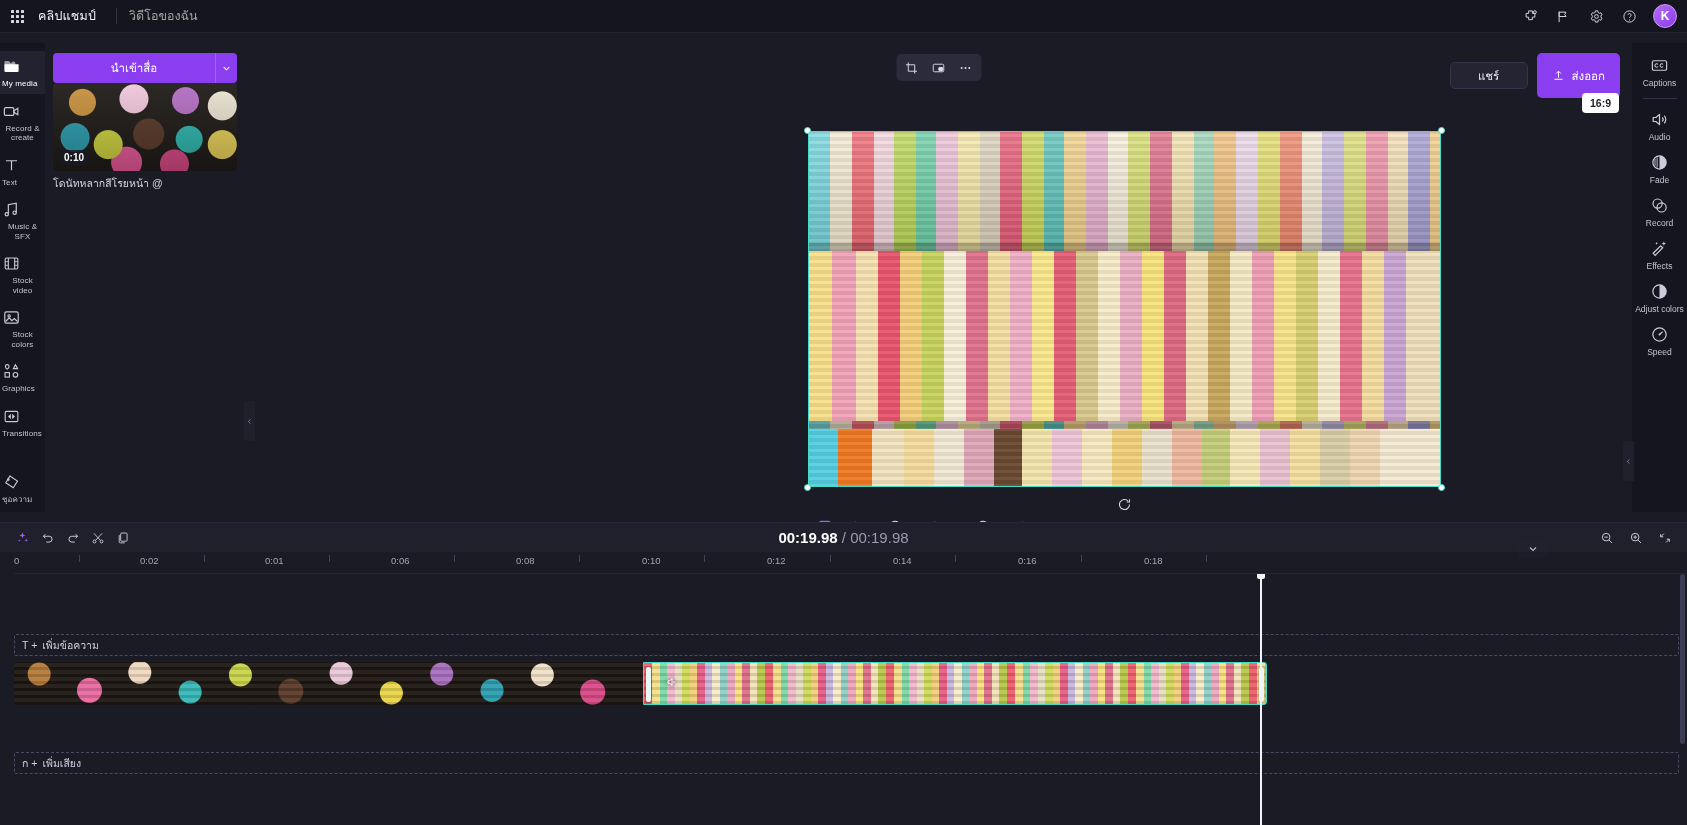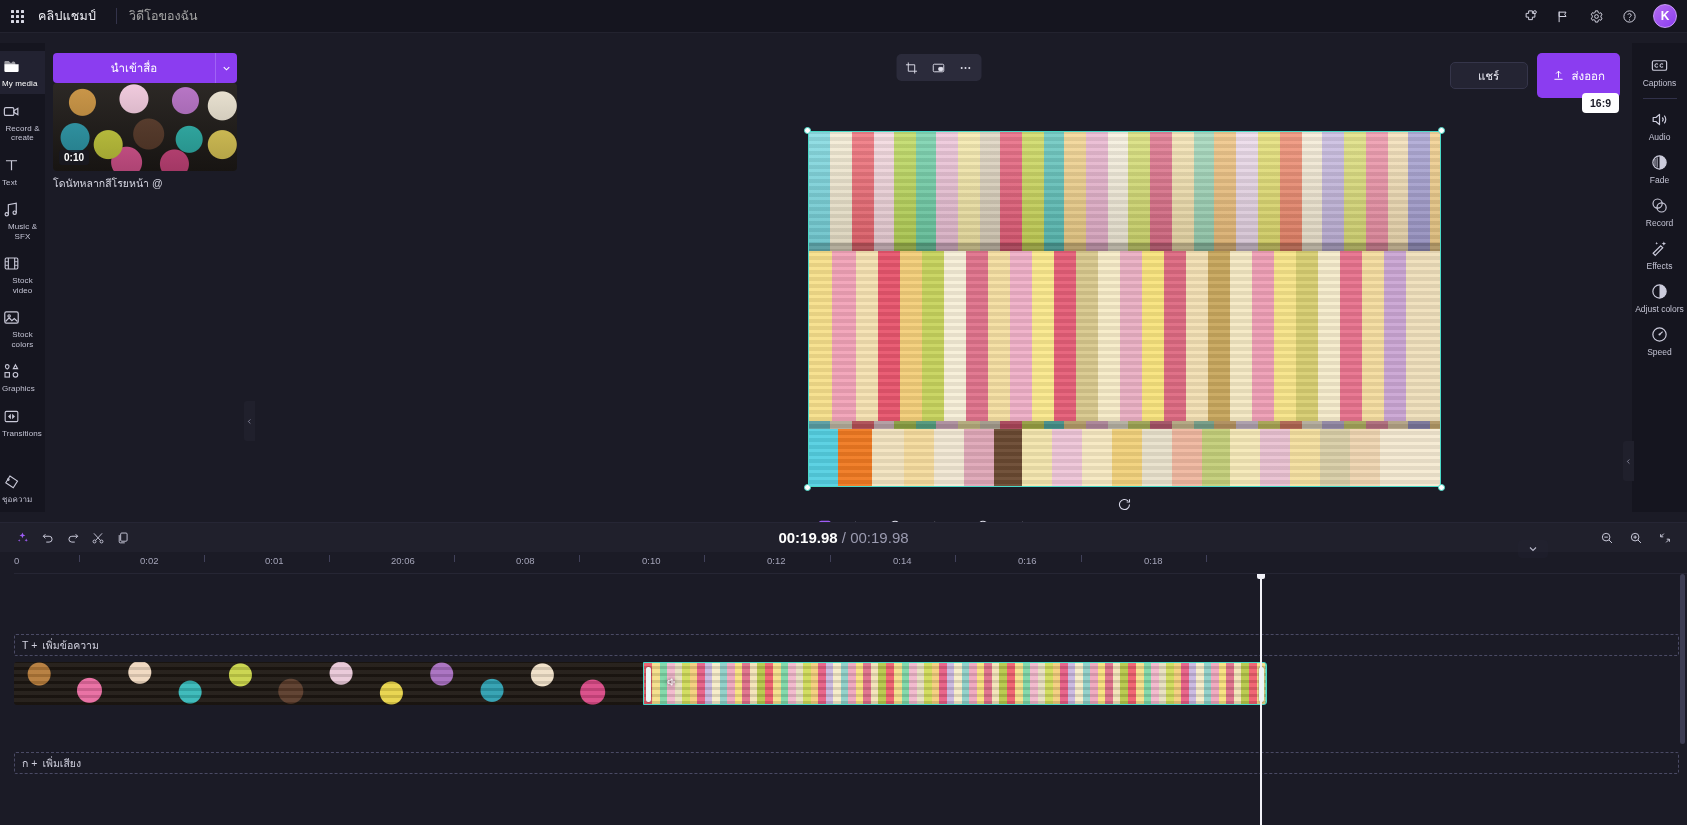--- a/index.html
+++ b/index.html
@@ -794,21 +794,21 @@
       </div>
     </div>
 
     <div class="tl-ruler">
       <span class="tick" style="left:0px">0</span>
       <span class="tick-line" style="left:65px"></span>
       <span class="tick" style="left:126px">0:02</span>
       <span class="tick-line" style="left:190px"></span>
       <span class="tick" style="left:251px">0:01</span>
       <span class="tick-line" style="left:315px"></span>
-      <span class="tick" style="left:377px">20:06</span>
+      <span class="tick" style="left:377px">0:06</span>
       <span class="tick-line" style="left:440px"></span>
       <span class="tick" style="left:502px">0:08</span>
       <span class="tick-line" style="left:565px"></span>
       <span class="tick" style="left:628px">0:10</span>
       <span class="tick-line" style="left:690px"></span>
       <span class="tick" style="left:753px">0:12</span>
       <span class="tick-line" style="left:816px"></span>
       <span class="tick" style="left:879px">0:14</span>
       <span class="tick-line" style="left:941px"></span>
       <span class="tick" style="left:1004px">0:16</span>

